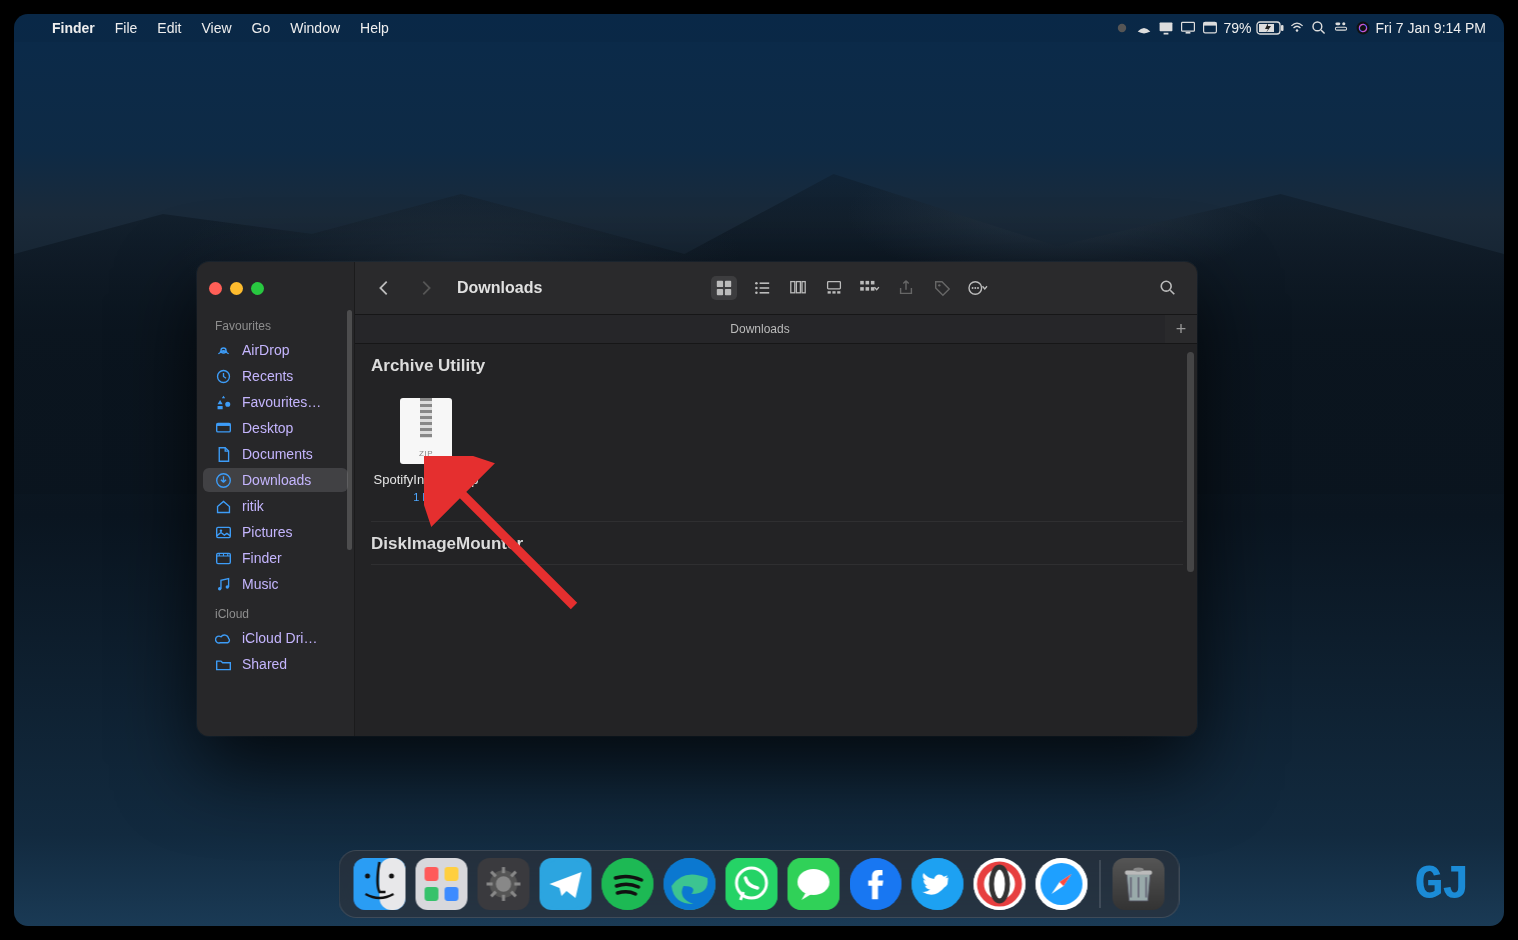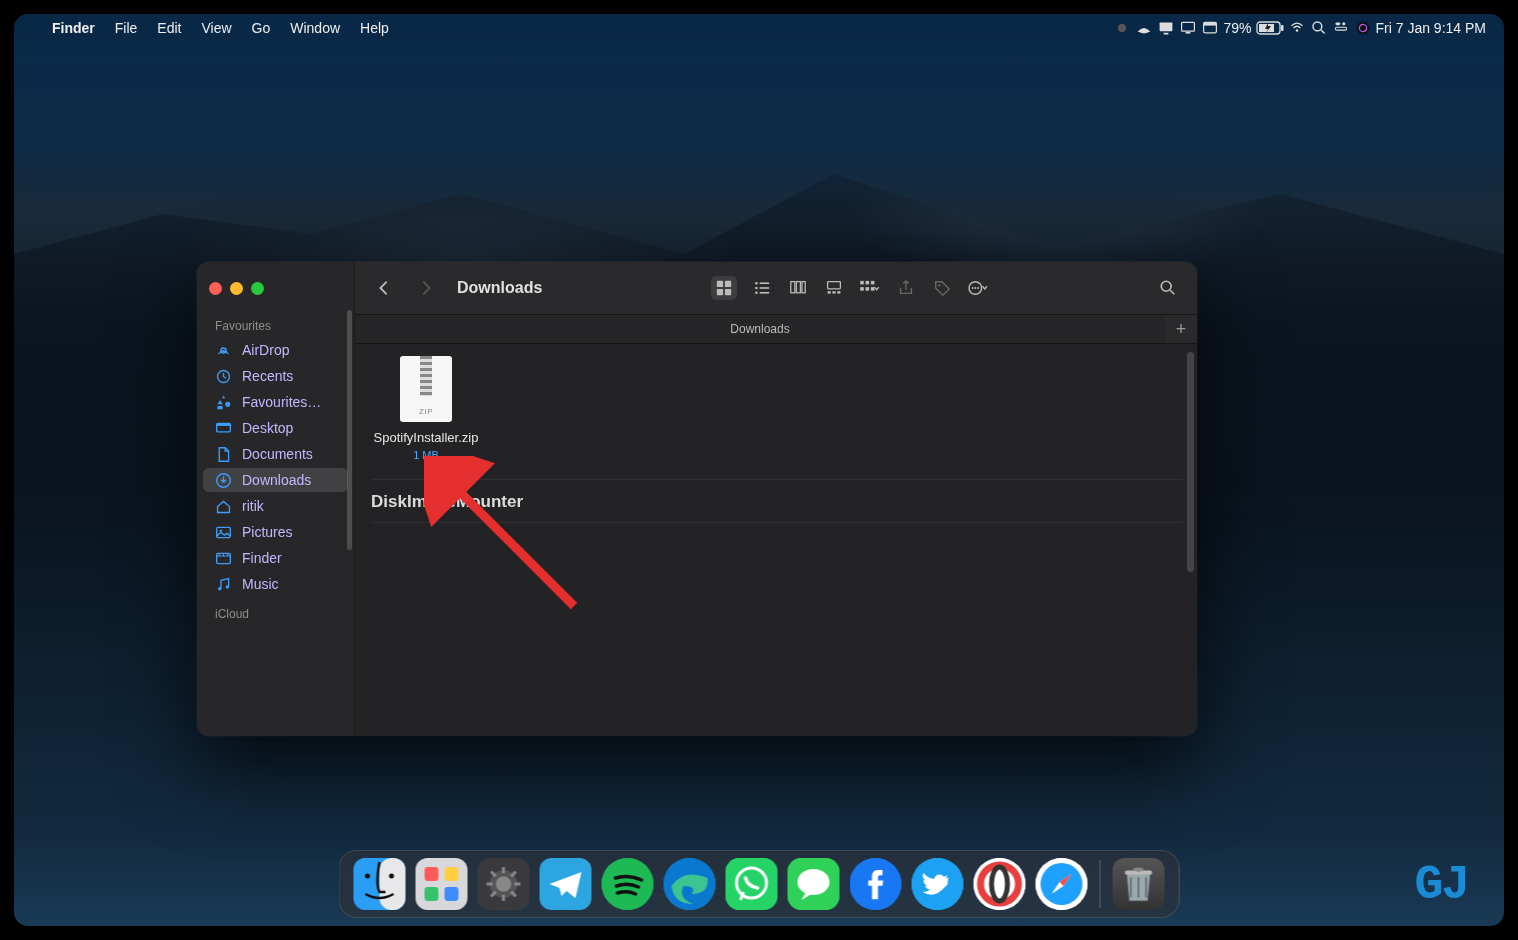--- a/index.html
+++ b/index.html
@@ -336,20 +336,38 @@
                 <path d="M7 15V5l9-2v10" fill="none" stroke="currentColor" stroke-width="1.6"></path>
                 <circle cx="5.5" cy="15" r="2" fill="currentColor"></circle>
                 <circle cx="14.5" cy="13" r="2" fill="currentColor"></circle>
               </svg>
             </span>
             <span class="lbl">Music</span>
           </div>
       </div>
 
       <div class="side-section">iCloud</div>
+      <div class="side-items">
+        <div class="side-item">
+            <span class="side-icon">
+              <svg viewBox="0 0 20 20" width="17" height="17">
+                <path d="M6 15a4 4 0 1 1 1-7 5 5 0 0 1 9 2 3 3 0 0 1-1 5z" fill="none" stroke="currentColor" stroke-width="1.6"></path>
+              </svg>
+            </span>
+            <span class="lbl">iCloud Dri…</span>
+          </div>
+        <div class="side-item">
+            <span class="side-icon">
+              <svg viewBox="0 0 20 20" width="17" height="17">
+                <path d="M2 6h5l2 2h9v8H2z" fill="none" stroke="currentColor" stroke-width="1.6"></path>
+              </svg>
+            </span>
+            <span class="lbl">Shared</span>
+          </div>
+      </div>
       <div class="side-scroll"></div>
     </div>
 
     <div class="mainpane">
       <div class="toolbar">
         <div class="nav-arrows">
           <span class="tb-icon">
               <svg viewBox="0 0 20 20" width="18" height="18">
                 <path d="M13 3l-7 7 7 7" fill="none" stroke="currentColor" stroke-width="2"></path>
               </svg>
@@ -441,20 +459,21 @@
 
       <div class="tabbar">
         <div class="tab">
             <span>Downloads</span>
           </div>
         <div class="new-tab">+</div>
       </div>
 
       <div class="content">
         <div class="content-inner">
+        <div class="group-header">Archive Utility</div>
         <div class="file-row">
           <div class="file-item">
             <div class="file-icon zip"></div>
             <div class="file-name">SpotifyInstaller.zip</div>
             <div class="file-size">1 MB</div>
           </div>
         </div>
         <div class="divider"></div>
 
         <div class="group-header">DiskImageMounter</div>

